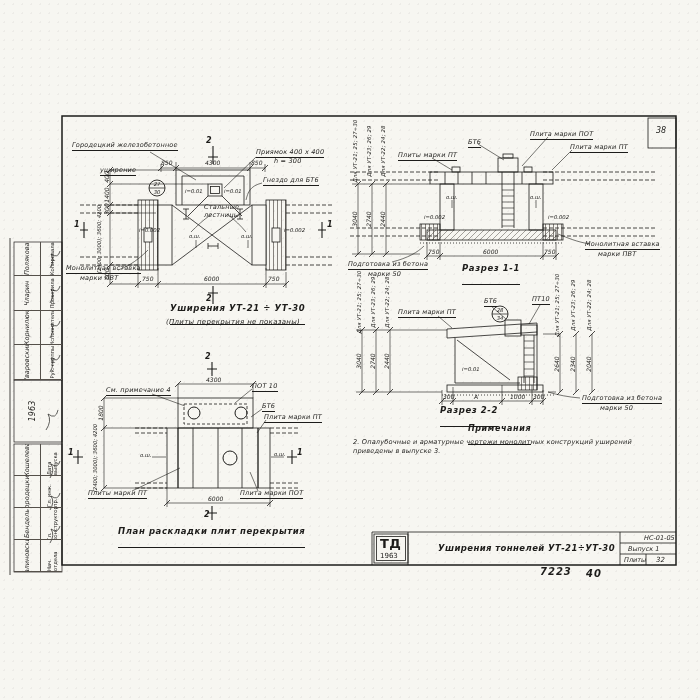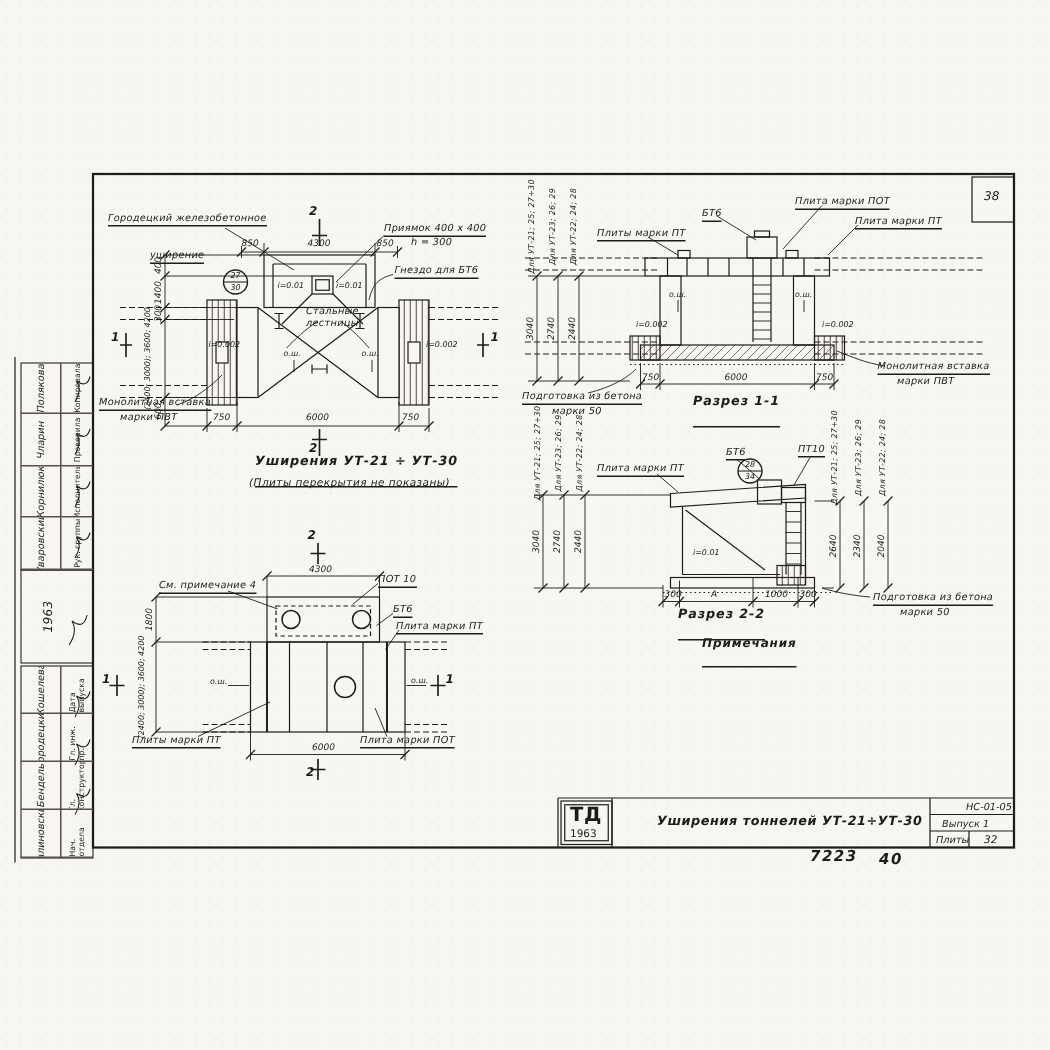--- a/index.html
+++ b/index.html
@@ -303,41 +303,43 @@
 <span class="lbl und" style="left:532px;top:295px;">ПТ10</span>
 <span class="dim ctr" style="left:500px;top:310px;font-size:5.3px;">28</span>
 <span class="dim ctr" style="left:500px;top:318px;font-size:5.3px;">34</span>
 <span class="dim sm" style="left:462px;top:366px;">i=0.01</span>
 <span class="lbl und" style="left:582px;top:394px;">Подготовка из бетона</span>
 <span class="lbl" style="left:600px;top:404px;">марки 50</span>
 <span class="dim" style="left:443px;top:393px;">300</span>
 <span class="dim" style="left:474px;top:393px;">А</span>
 <span class="dim" style="left:510px;top:393px;">1000</span>
 <span class="dim" style="left:533px;top:393px;">300</span>
-<span class="ttl" style="left:452px;top:405px;text-align:right;">Разрез 2-2</span>
+<span class="ttl" style="left:440px;top:405px;text-align:right;">Разрез 2-2</span>
 
 <span class="secnum" style="left:205px;top:352px;">2</span>
 <span class="dim" style="left:206px;top:376px;">4300</span>
 <span class="lbl und" style="left:106px;top:386px;">См. примечание 4</span>
 <span class="lbl und" style="left:252px;top:382px;">ПОТ 10</span>
 <span class="lbl und" style="left:262px;top:402px;">БТ6</span>
 <span class="lbl und" style="left:264px;top:413px;">Плита марки ПТ</span>
 <span class="dim sm" style="left:140px;top:452px;">о.ш.</span>
 <span class="dim sm" style="left:274px;top:451px;">о.ш.</span>
 <span class="lbl und" style="left:88px;top:489px;">Плиты марки ПТ</span>
 <span class="lbl und" style="left:240px;top:489px;">Плита марки ПОТ</span>
 <span class="dim" style="left:208px;top:495px;">6000</span>
 <span class="dim rot" style="left:100px;top:413px;">1800</span>
 <span class="dim rot sm" style="left:95px;top:458px;">(2400; 3000); 3600; 4200</span>
 <span class="secnum" style="left:204px;top:510px;">2</span>
 <span class="secnum" style="left:68px;top:448px;">1</span>
 <span class="secnum" style="left:297px;top:448px;">1</span>
+<span class="ttl" style="left:118px;top:526px;">План раскладки плит перекрытия</span>
 
 <span class="ttl" style="left:468px;top:424px;font-size:8px;">Примечания</span>
 <div class="notes">
+  <div class="note">2. Опалубочные и арматурные чертежи монолитных конструкций уширений приведены в выпуске 3.</div>
 </div>
 
 <span class="tb" style="left:380px;top:536px;font-size:13px;font-weight:bold;font-style:normal;letter-spacing:.5px;">ТД</span>
 <span class="tb" style="left:380px;top:552px;font-size:7px;font-style:normal;">1963</span>
 <span class="tb" style="left:438px;top:543px;font-size:8.5px;font-weight:bold;letter-spacing:.4px;">Уширения тоннелей УТ-21÷УТ-30</span>
 <span class="tb" style="left:628px;top:534px;font-size:6.5px;padding-left:16px;">НС-01-05</span>
 <span class="tb" style="left:628px;top:545px;font-size:6.5px;">Выпуск 1</span>
 <span class="tb" style="left:624px;top:556px;font-size:6.5px;">Плиты</span>
 <span class="tb" style="left:656px;top:556px;font-size:7px;">32</span>
 

